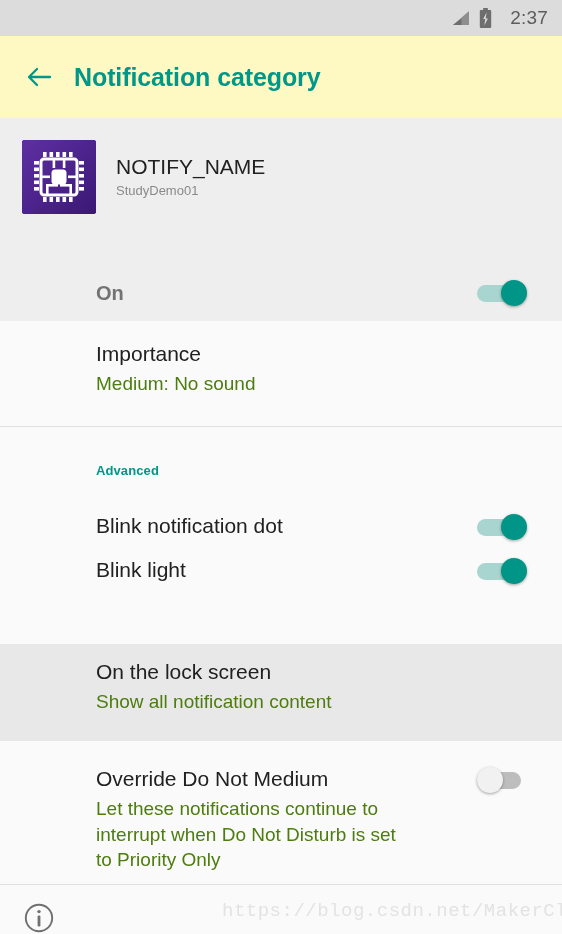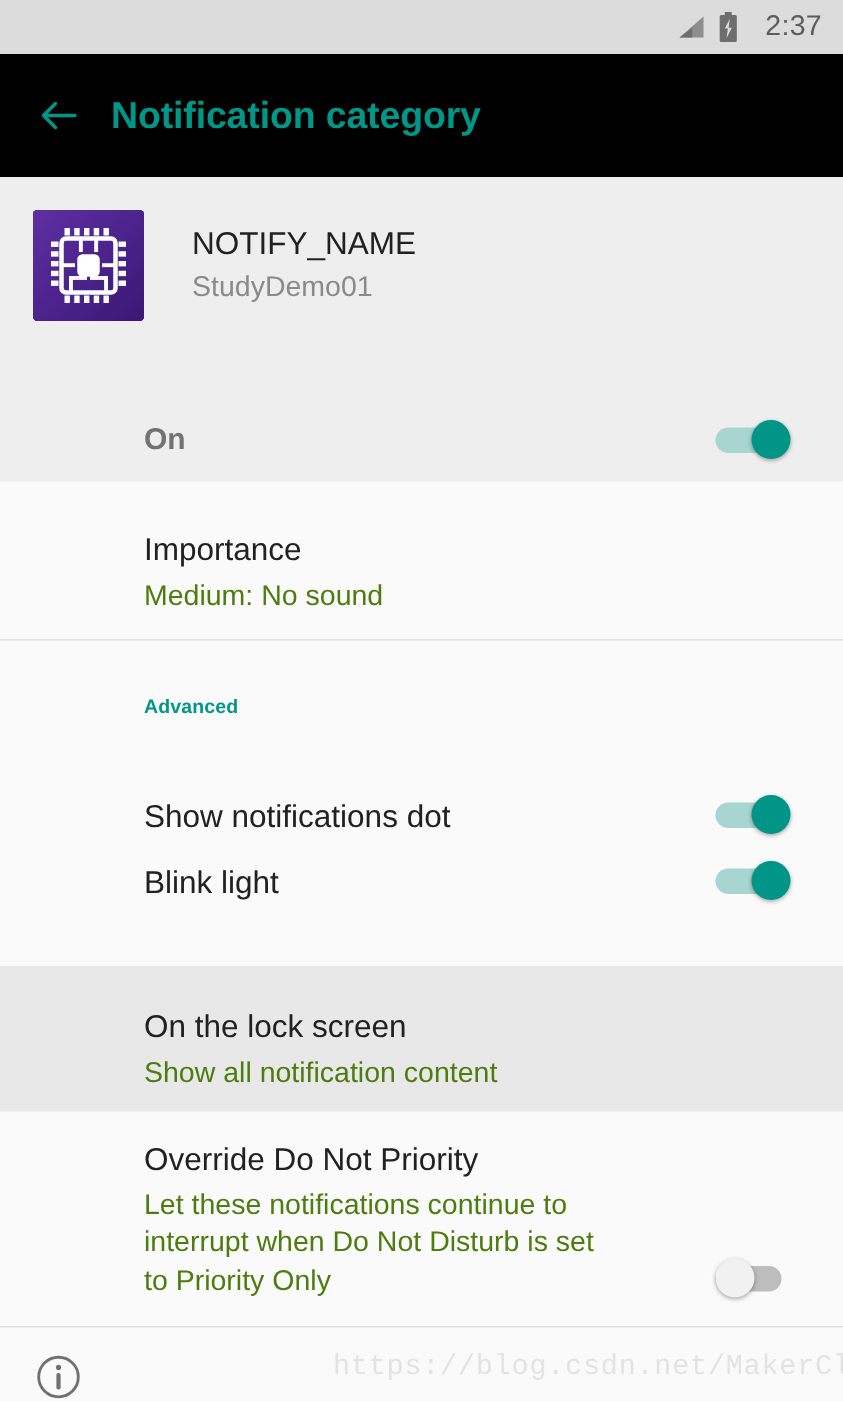--- a/index.html
+++ b/index.html
@@ -24,21 +24,21 @@
   .battery-icon { width: 13px; height: 20px; display: block; }
   .sb-time {
     font-size: 19px; color: #5C5C5C; font-weight: 400;
     letter-spacing: .2px; margin-left: 9px;
   }
 
   
   .appbar {
     position: absolute; top: 36px; left: 0;
     width: 562px; height: 82px;
-    background: #000000;
+    background: #fef9c3;
     display: flex; align-items: center;
   }
   .back-btn {
     width: 48px; height: 48px; margin-left: 15px;
     display: flex; align-items: center; justify-content: center;
     cursor: pointer; background: none; border: none;
   }
   .appbar-title {
     margin-left: 11px;
     font-size: 25px; font-weight: 700; color: #009688;
@@ -53,23 +53,23 @@
   }
   .app-row {
     position: absolute; top: 22px; left: 0;
     width: 100%; display: flex; align-items: center;
   }
   .app-icon {
     width: 74px; height: 74px; margin-left: 22px;
     border-radius: 3px; display: block;
     background: linear-gradient(135deg, #5B2D9B 0%, #3D1A78 100%);
   }
-  .app-text { margin-left: 32px; }
+  .app-text { margin-left: 20px; }
   .app-name { font-size: 21px; color: #212121; line-height: 1.35; }
-  .app-sub { font-size: 19px; color: #8A8A8A; line-height: 1.45; margin-top: 1px; }
+  .app-sub { font-size: 13px; color: #8A8A8A; line-height: 1.45; margin-top: 1px; }
 
   .on-row {
     position: absolute; top: 146px; left: 0;
     width: 100%; height: 58px;
     display: flex; align-items: center; justify-content: space-between;
     padding: 0 33px 0 96px; cursor: pointer;
   }
   .on-label { font-size: 20px; font-weight: 700; color: #737373; }
 
   
@@ -84,21 +84,21 @@
     box-shadow: 0 1px 3px rgba(0,0,0,.35);
   }
   .switch.on .track  { background: #A8D5CF; }
   .switch.on .thumb  { left: 24px; background: #009587; }
   .switch.off .track { background: #BDBDBD; }
   .switch.off .thumb { left: 0; background: #F1F1F1; }
 
   
   .row {
     position: absolute; left: 0; width: 562px;
-    display: flex; align-items: flex-end; justify-content: space-between;
+    display: flex; align-items: flex-start; justify-content: space-between;
     padding: 0 33px 0 96px;
   }
   .row-text { flex: 1; min-width: 0; }
   .row-title { font-size: 21px; color: #212121; line-height: 1.3; }
   .row-sub {
     font-size: 19px; color: #4d7c0f; line-height: 1.33; margin-top: 4px;
   }
 
   .divider {
     position: absolute; left: 0; width: 562px; height: 1px;
@@ -230,21 +230,21 @@
       <div class="row-sub">Medium: No sound</div>
     </div>
   </div>
 
   <div class="divider" style="top:426px;"></div>
 
   <div class="section-label" style="top:463px;">Advanced</div>
 
   <div class="row" style="top:512px; height:46px;">
     <div class="row-text">
-      <div class="row-title">Show notifications dot</div>
+      <div class="row-title">Blink notification dot</div>
     </div>
     <span class="switch on">
       <span class="track"></span>
       <span class="thumb"></span>
     </span>
   </div>
 
   <div class="row" style="top:556px; height:46px;">
     <div class="row-text">
       <div class="row-title">Blink light</div>
@@ -258,21 +258,21 @@
   <div class="highlight-band" style="top:644px; height:97px;"></div>
   <div class="row" style="top:658px; height:70px; background:transparent;">
     <div class="row-text">
       <div class="row-title">On the lock screen</div>
       <div class="row-sub">Show all notification content</div>
     </div>
   </div>
 
   <div class="row" style="top:765px; height:102px;">
     <div class="row-text" style="max-width:310px;">
-      <div class="row-title">Override Do Not Priority</div>
+      <div class="row-title">Override Do Not Medium</div>
       <div class="row-sub">Let these notifications continue to interrupt when Do Not Disturb is set to Priority Only</div>
     </div>
     <span class="switch off">
       <span class="track"></span>
       <span class="thumb"></span>
     </span>
   </div>
 
   <div class="divider" style="top:884px;"></div>
 

